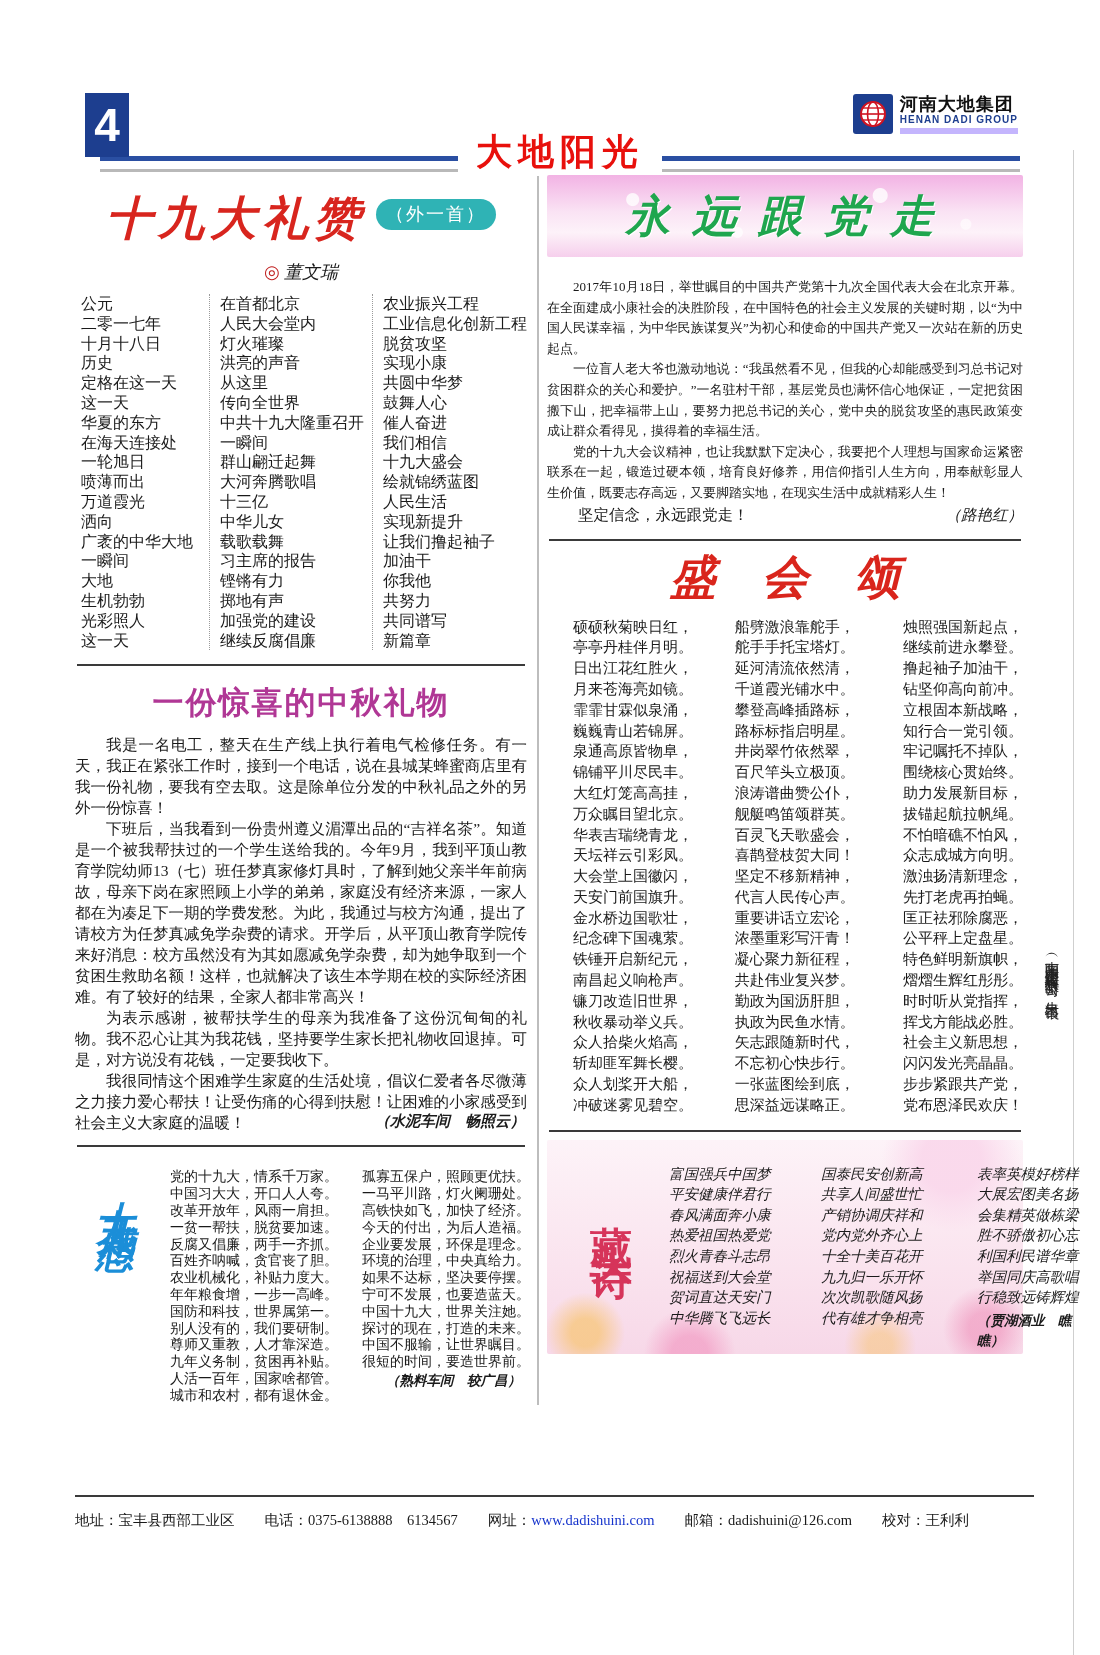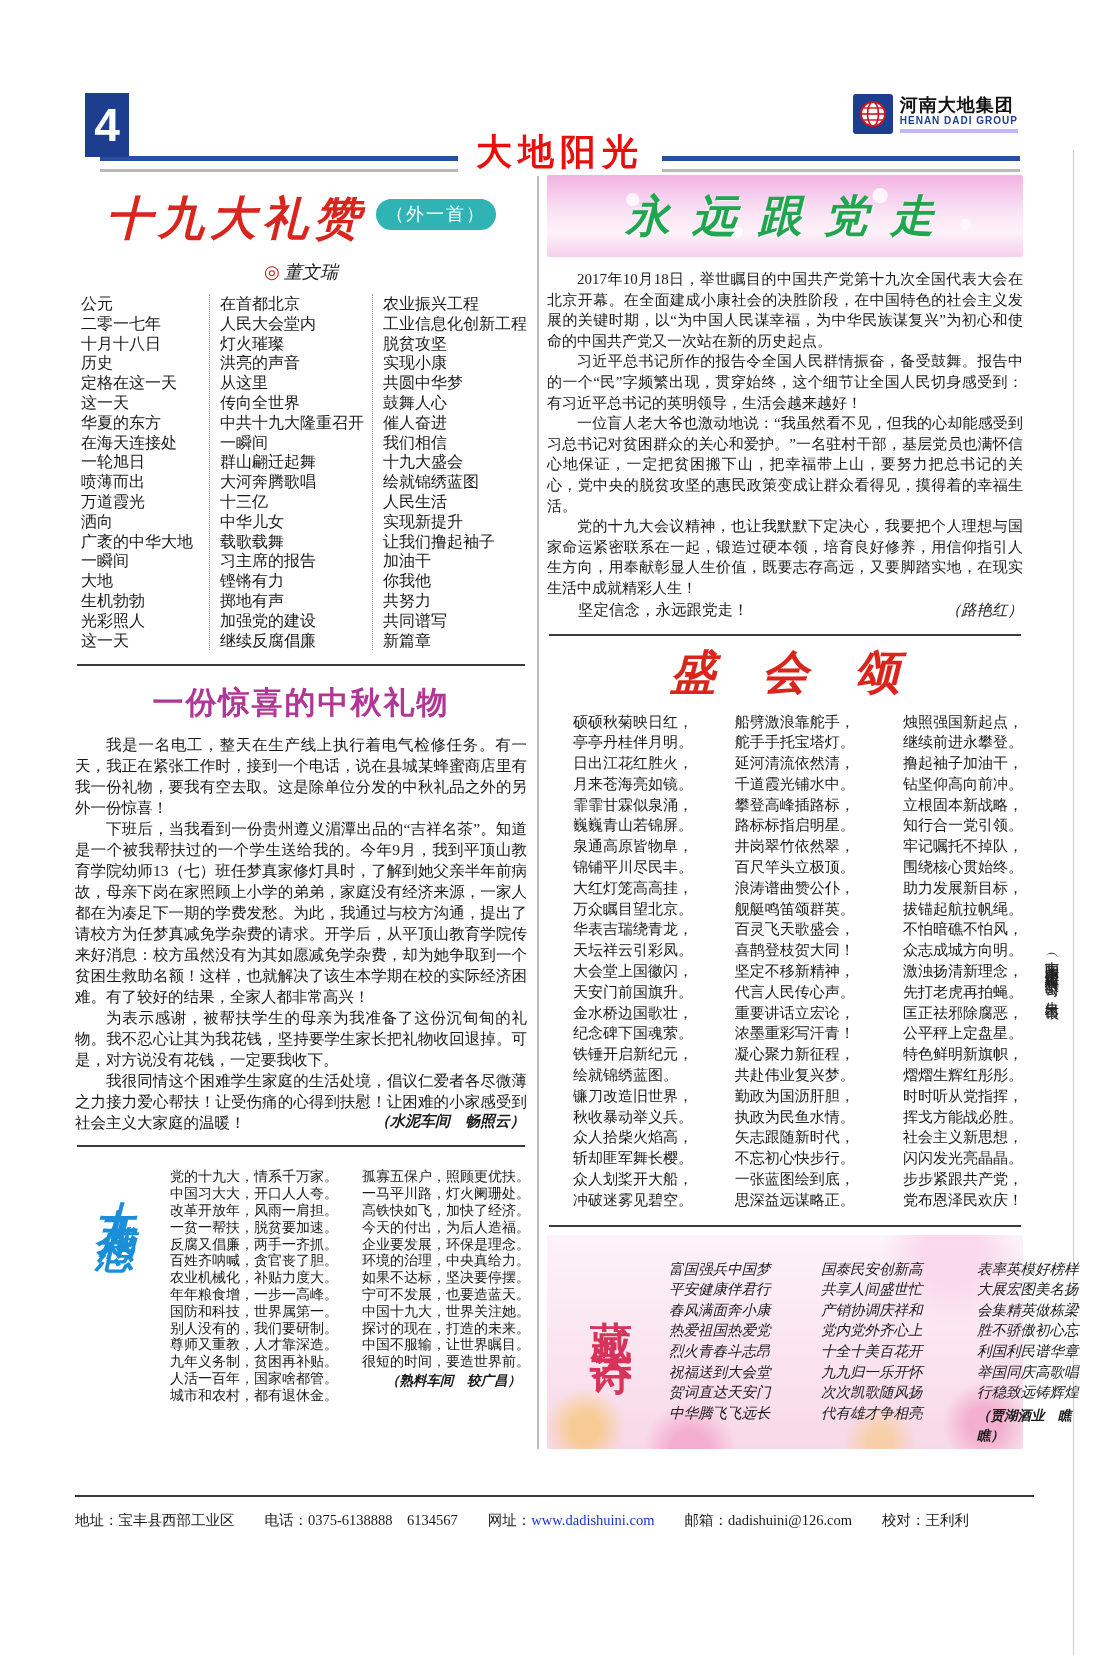--- a/index.html
+++ b/index.html
@@ -5,21 +5,21 @@
   html,body{margin:0;padding:0;background:#e9e9e9;}
   .page{position:relative;width:1100px;height:1655px;background:#ffffff;margin:0 auto;
         font-family:"Liberation Serif","DejaVu Serif",serif;color:#1a1a1a;overflow:hidden;}
 
   
   .pagenum{position:absolute;left:85px;top:93px;width:44px;height:64px;background:#1d3e8f;
            color:#fff;font-family:"Liberation Sans",sans-serif;font-weight:bold;font-size:46px;
            display:flex;align-items:center;justify-content:center;z-index:3;}
   .logo{position:absolute;right:82px;top:94px;display:flex;align-items:center;z-index:3;background:#fff;padding-left:6px;}
   .logo-box{width:40px;height:40px;background:#1d3e8f;display:flex;align-items:center;justify-content:center;border-radius:3px;}
-  .logo-text{margin-left:7px;border-bottom:4px solid #c4b5fd;padding-bottom:2px;}
+  .logo-text{margin-left:7px;border-bottom:6px solid #c4b5fd;padding-bottom:2px;}
   .logo-cn{font-family:"Liberation Sans",sans-serif;font-weight:bold;font-size:18px;color:#111;letter-spacing:1px;line-height:20px;}
   .logo-en{font-family:"Liberation Sans",sans-serif;font-weight:bold;font-size:10px;color:#1d3e8f;letter-spacing:1px;line-height:12px;}
   .mast-row{position:absolute;left:100px;right:80px;top:128px;display:flex;align-items:center;z-index:2;}
   .dline{flex:1;height:8px;border-top:5px solid #2a4fa2;border-bottom:3px solid #b9b9b9;margin-top:22px;}
   .mast-title{color:#e8100c;font-family:"Liberation Sans",sans-serif;font-weight:bold;
               font-size:36px;letter-spacing:6px;padding:0 18px;white-space:nowrap;}
   .edge-line{position:absolute;left:1073px;top:150px;bottom:0;width:1px;background:#cfcfcf;}
 
   
   .columns{position:absolute;top:172px;left:75px;width:948px;display:flex;}
@@ -62,21 +62,21 @@
   .banner{margin-top:3px;height:82px;border-radius:2px;position:relative;
           background:linear-gradient(180deg,#f2b3e4 0%,#fae3f4 45%,#fdf2f9 70%,#f6cfec 100%);
           display:flex;align-items:center;justify-content:center;overflow:hidden;}
   .banner:before{content:"";position:absolute;inset:0;
           background:radial-gradient(circle at 18% 30%,rgba(255,255,255,.8) 0 6px,transparent 7px),
                      radial-gradient(circle at 40% 70%,rgba(255,255,255,.7) 0 5px,transparent 6px),
                      radial-gradient(circle at 70% 25%,rgba(255,255,255,.8) 0 7px,transparent 8px),
                      radial-gradient(circle at 88% 60%,rgba(255,255,255,.6) 0 5px,transparent 6px);}
   .banner-title{position:relative;color:#1fa64e;font-weight:bold;font-style:italic;
                 font-size:44px;letter-spacing:22px;text-shadow:1px 1px 0 #ffffff;white-space:nowrap;padding-left:12px;}
-  .a1-body{margin-top:12px;font-size:15px;line-height:20.6px;text-align:justify;}
+  .a1-body{margin-top:20px;font-size:13px;line-height:20.6px;text-align:justify;}
   .a1-body .para{margin:0;text-indent:2em;}
   .a1-close{display:flex;justify-content:space-between;font-size:15.5px;line-height:21px;margin-top:0;gap:36px;}
   .a1-close .left{text-indent:2em;}
   .a1-close .who{font-style:italic;}
 
   
   .ode-title{color:#d9251c;font-weight:bold;font-style:italic;font-size:46px;text-align:center;
              letter-spacing:46px;padding-left:46px;margin-top:6px;white-space:nowrap;}
   .ode-grid{display:flex;margin-top:8px;}
   .ode-col{font-size:15px;line-height:20.8px;}
@@ -271,21 +271,20 @@
 
     <div class="col-div"></div>
 
     <div class="col-right">
 
       <div class="banner">
         <div class="banner-title">永远跟党走</div>
       </div>
       <div class="a1-body">
           <p class="para">2017年10月18日，举世瞩目的中国共产党第十九次全国代表大会在北京开幕。在全面建成小康社会的决胜阶段，在中国特色的社会主义发展的关键时期，以“为中国人民谋幸福，为中华民族谋复兴”为初心和使命的中国共产党又一次站在新的历史起点。</p>
-          <p class="para">习近平总书记所作的报告令全国人民群情振奋，备受鼓舞。报告中的一个“民”字频繁出现，贯穿始终，这个细节让全国人民切身感受到：有习近平总书记的英明领导，生活会越来越好！</p>
           <p class="para">一位盲人老大爷也激动地说：“我虽然看不见，但我的心却能感受到习总书记对贫困群众的关心和爱护。”一名驻村干部，基层党员也满怀信心地保证，一定把贫困搬下山，把幸福带上山，要努力把总书记的关心，党中央的脱贫攻坚的惠民政策变成让群众看得见，摸得着的幸福生活。</p>
           <p class="para">党的十九大会议精神，也让我默默下定决心，我要把个人理想与国家命运紧密联系在一起，锻造过硬本领，培育良好修养，用信仰指引人生方向，用奉献彰显人生价值，既要志存高远，又要脚踏实地，在现实生活中成就精彩人生！</p>
         </div>
       <div class="a1-close">
         <span class="left">坚定信念，永远跟党走！</span>
         <span class="who">（路艳红）</span>
       </div>
 
       <hr class="rule">
 
@@ -302,21 +301,21 @@
             <div class="vline">锦铺平川尽民丰。</div>
             <div class="vline">大红灯笼高高挂，</div>
             <div class="vline">万众瞩目望北京。</div>
             <div class="vline">华表吉瑞绕青龙，</div>
             <div class="vline">天坛祥云引彩凤。</div>
             <div class="vline">大会堂上国徽闪，</div>
             <div class="vline">天安门前国旗升。</div>
             <div class="vline">金水桥边国歌壮，</div>
             <div class="vline">纪念碑下国魂萦。</div>
             <div class="vline">铁锤开启新纪元，</div>
-            <div class="vline">绘就锦绣蓝图。</div>
+            <div class="vline">南昌起义响枪声。</div>
             <div class="vline">镰刀改造旧世界，</div>
             <div class="vline">秋收暴动举义兵。</div>
             <div class="vline">众人拾柴火焰高，</div>
             <div class="vline">斩却匪军舞长樱。</div>
             <div class="vline">众人划桨开大船，</div>
             <div class="vline">冲破迷雾见碧空。</div>
           </div>
         <div class="ode-col ode-c2">
             <div class="vline">船劈激浪靠舵手，</div>
             <div class="vline">舵手手托宝塔灯。</div>

